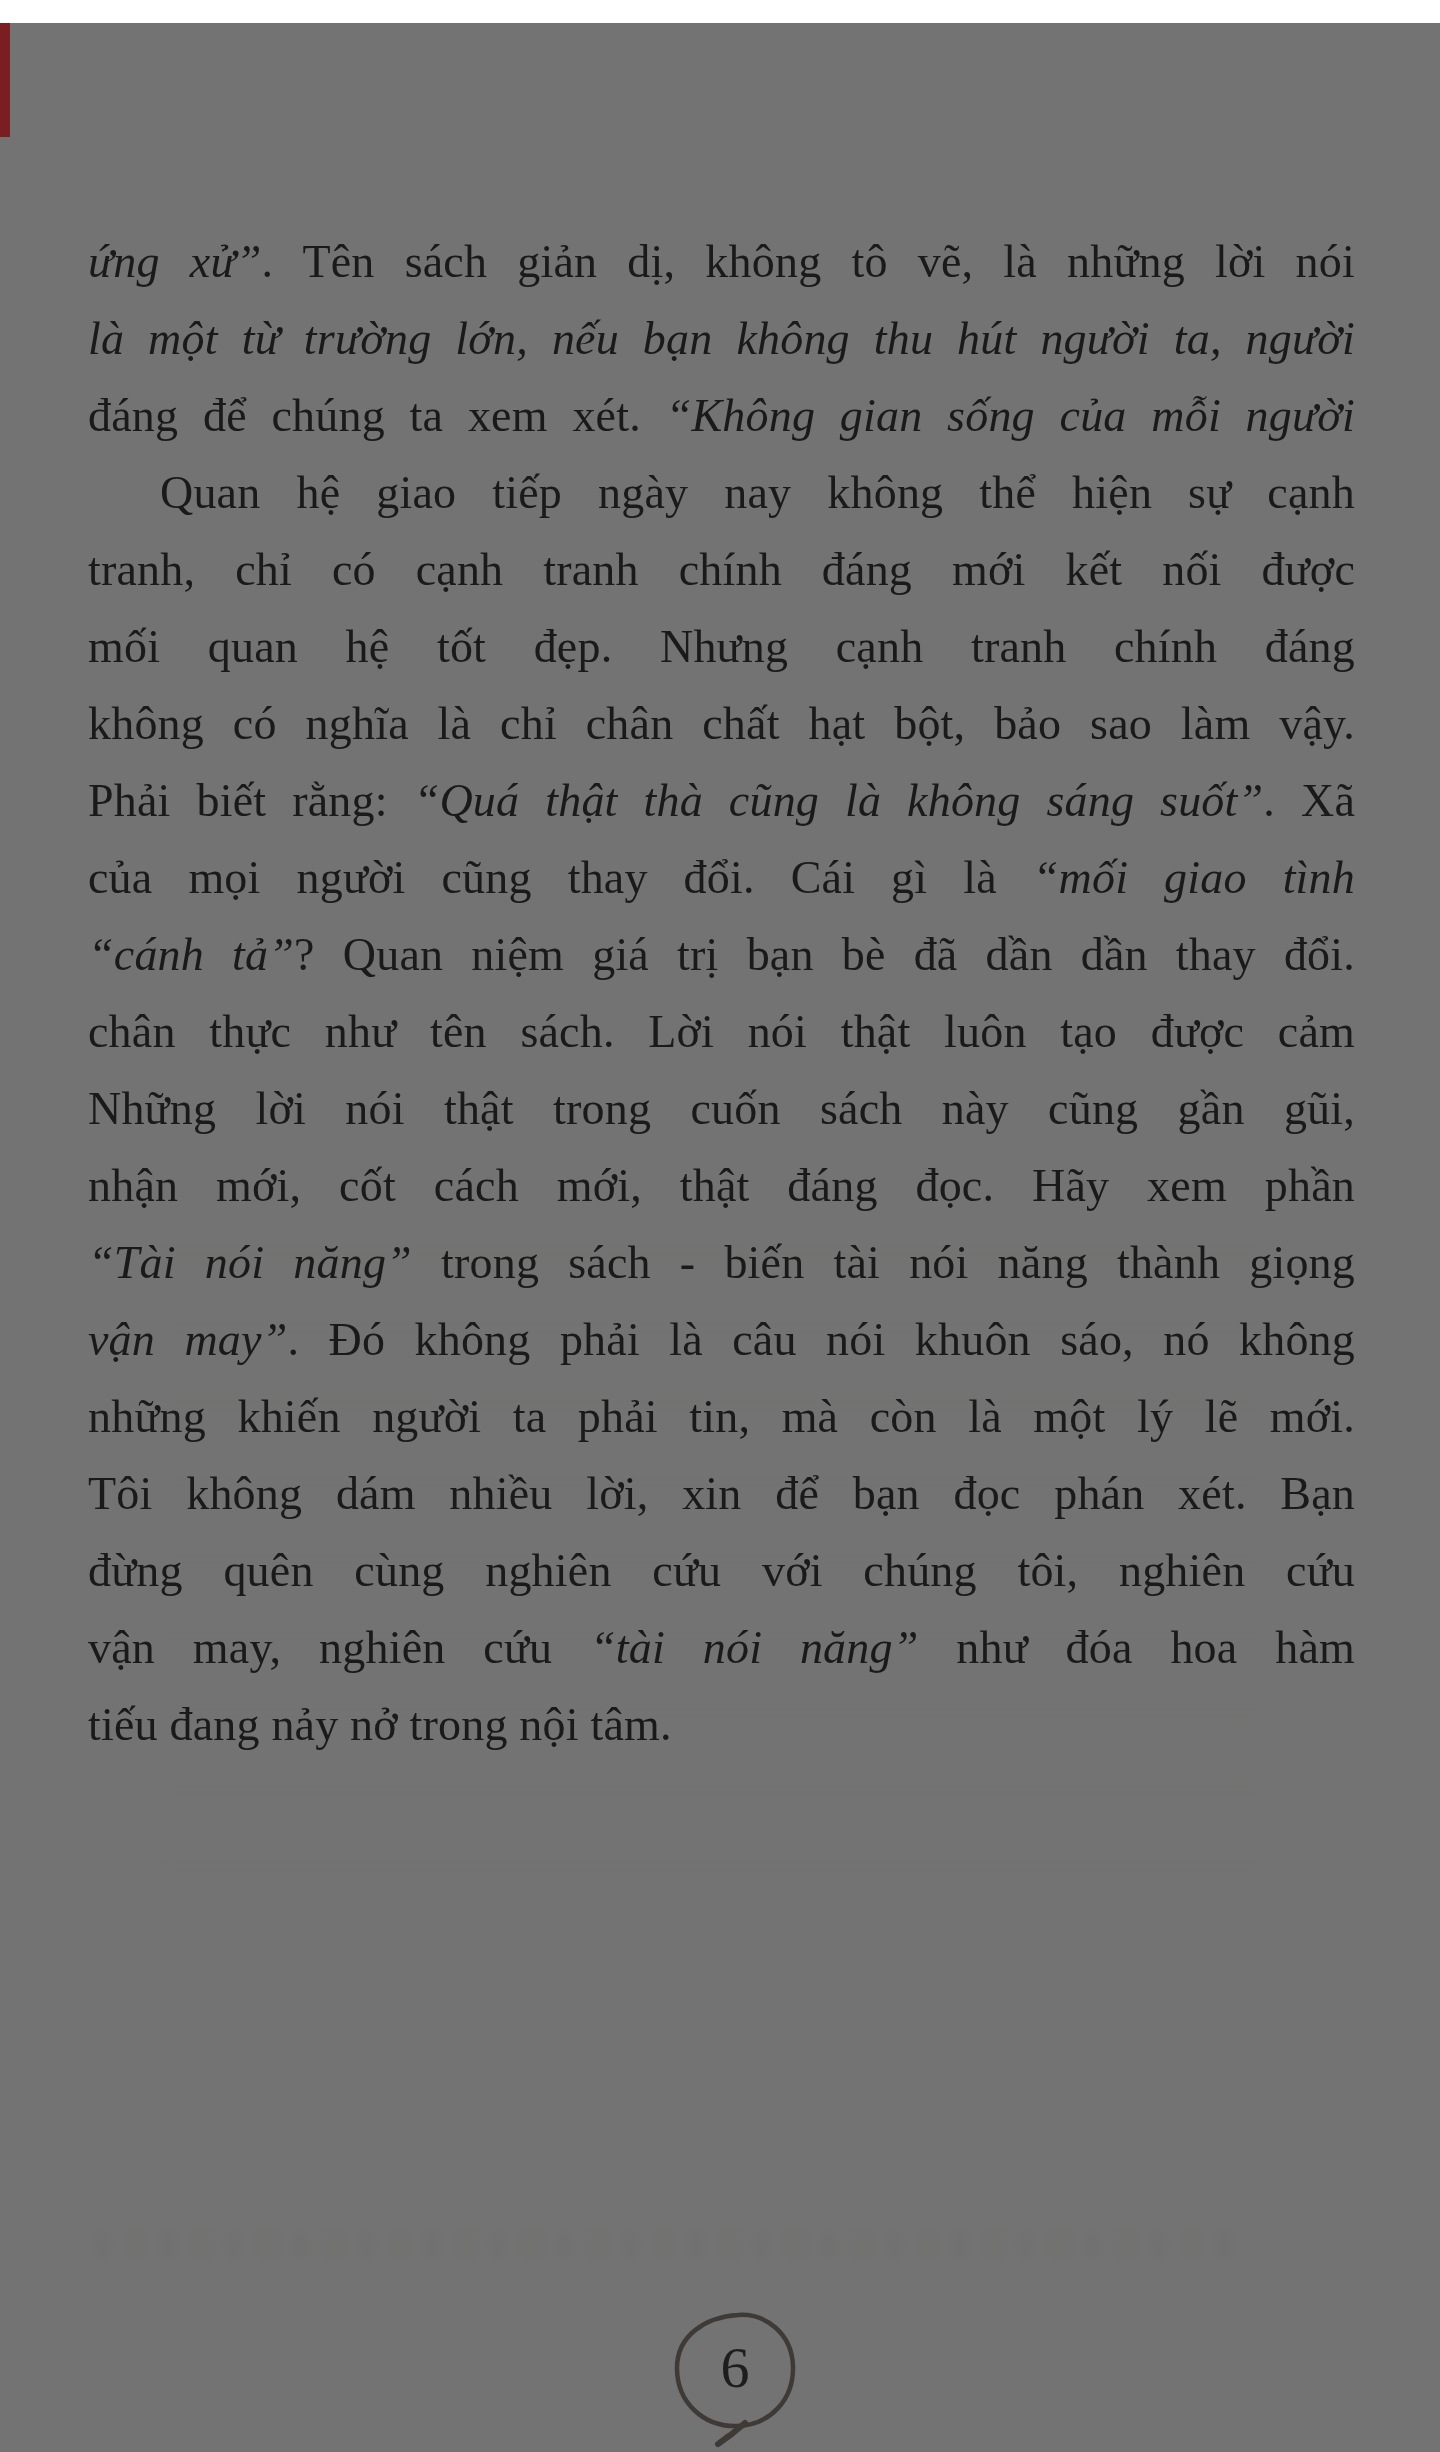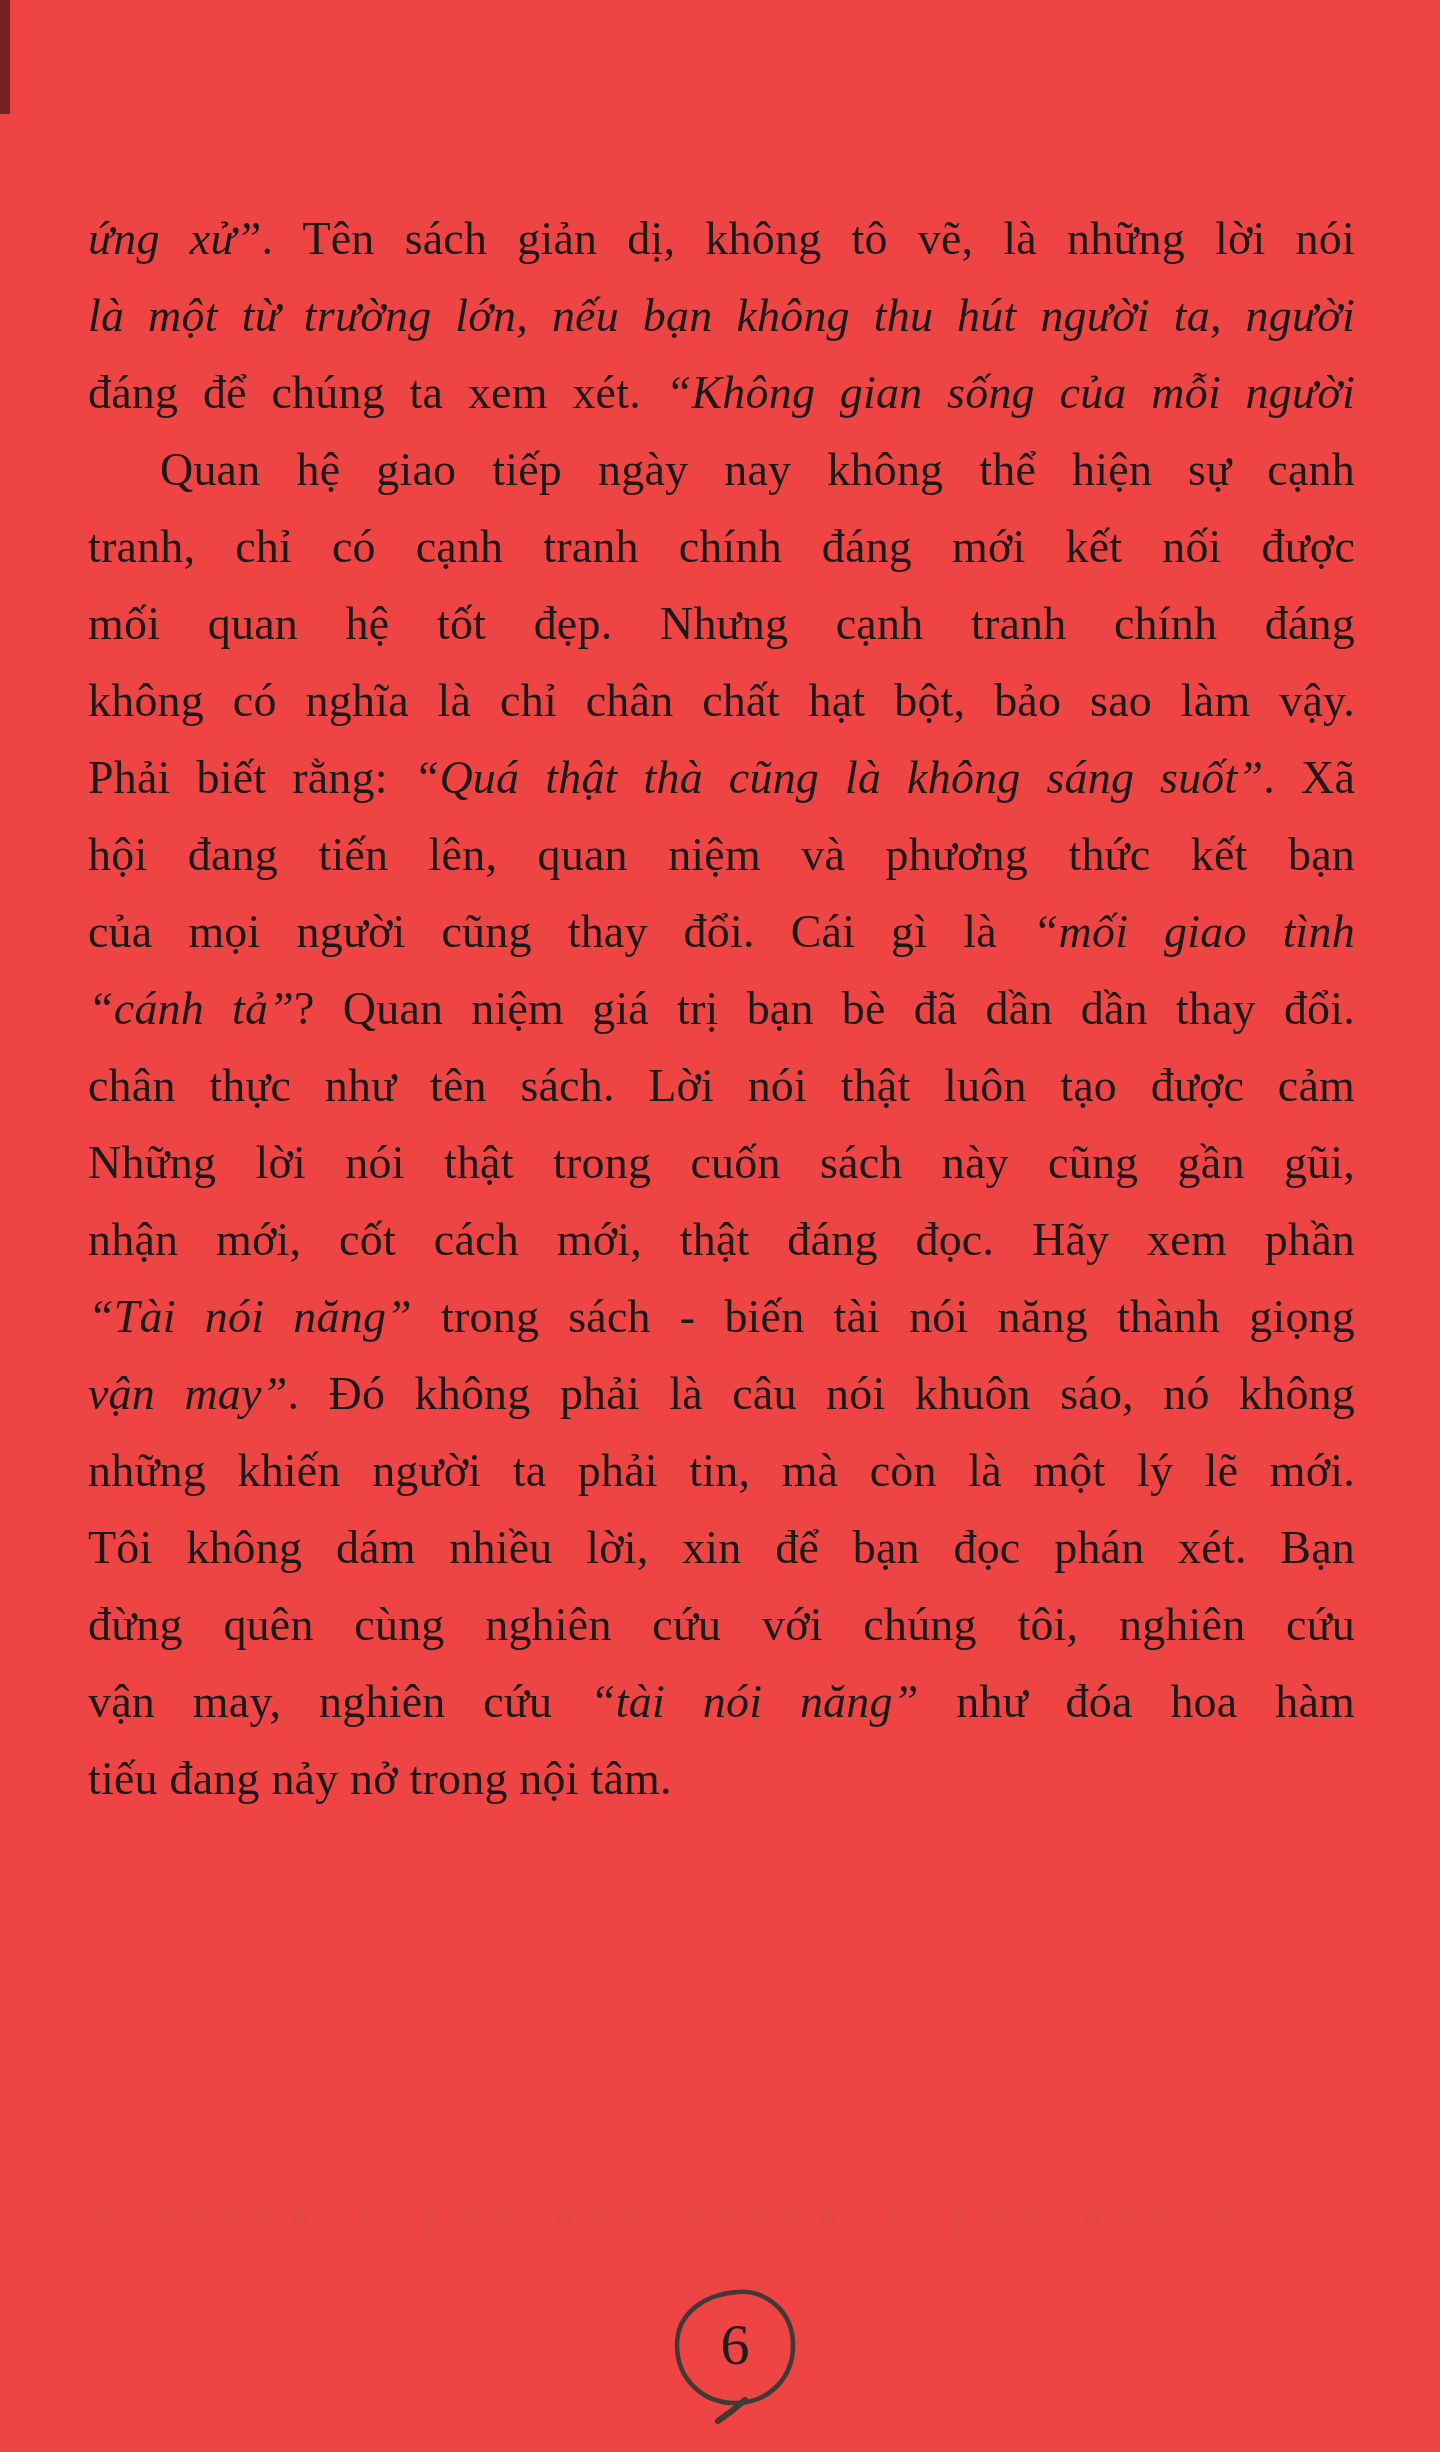--- a/index.html
+++ b/index.html
@@ -9,21 +9,22 @@
     height: 2452px;
     position: relative;
     margin: 0 auto;
     font-family: "Liberation Serif", "DejaVu Serif", serif;
     color: #1a1a1a;
     overflow: hidden;
   }
   .page {
     position: absolute;
     inset: 0;
-    background: #ef4444;
+    background: #737373;
+    margin-top: 23px;
   }
   
   .edge-bar {
     position: absolute;
     left: 0; top: 0;
     width: 10px; height: 114px;
     background: #7a1e22;
   }
   .text-block {
     position: absolute;
@@ -103,21 +104,20 @@
 
   <div class="text-block">
       <div class="line"><span class="it">ứng xử”</span><span>. Tên sách giản dị, không tô vẽ, là những lời nói</span></div>
       <div class="line"><span class="it">là một từ trường lớn, nếu bạn không thu hút người ta, người</span></div>
       <div class="line"><span>đáng để chúng ta xem xét. </span><span class="it">“Không gian sống của mỗi người</span></div>
       <div class="line indent"><span>Quan hệ giao tiếp ngày nay không thể hiện sự cạnh</span></div>
       <div class="line"><span>tranh, chỉ có cạnh tranh chính đáng mới kết nối được</span></div>
       <div class="line"><span>mối quan hệ tốt đẹp. Nhưng cạnh tranh chính đáng</span></div>
       <div class="line"><span>không có nghĩa là chỉ chân chất hạt bột, bảo sao làm vậy.</span></div>
       <div class="line"><span>Phải biết rằng: </span><span class="it">“Quá thật thà cũng là không sáng suốt”</span><span>. Xã</span></div>
-      <div class="line"><span>hội đang tiến lên, quan niệm và phương thức kết bạn</span></div>
       <div class="line"><span>của mọi người cũng thay đổi. Cái gì là </span><span class="it">“mối giao tình</span></div>
       <div class="line"><span class="it">“cánh tả”</span><span>? Quan niệm giá trị bạn bè đã dần dần thay đổi.</span></div>
       <div class="line"><span>chân thực như tên sách. Lời nói thật luôn tạo được cảm</span></div>
       <div class="line"><span>Những lời nói thật trong cuốn sách này cũng gần gũi,</span></div>
       <div class="line"><span>nhận mới, cốt cách mới, thật đáng đọc. Hãy xem phần</span></div>
       <div class="line"><span class="it">“Tài nói năng”</span><span> trong sách - biến tài nói năng thành giọng</span></div>
       <div class="line"><span class="it">vận may”</span><span>. Đó không phải là câu nói khuôn sáo, nó không</span></div>
       <div class="line"><span>những khiến người ta phải tin, mà còn là một lý lẽ mới.</span></div>
       <div class="line"><span>Tôi không dám nhiều lời, xin để bạn đọc phán xét. Bạn</span></div>
       <div class="line"><span>đừng quên cùng nghiên cứu với chúng tôi, nghiên cứu</span></div>

